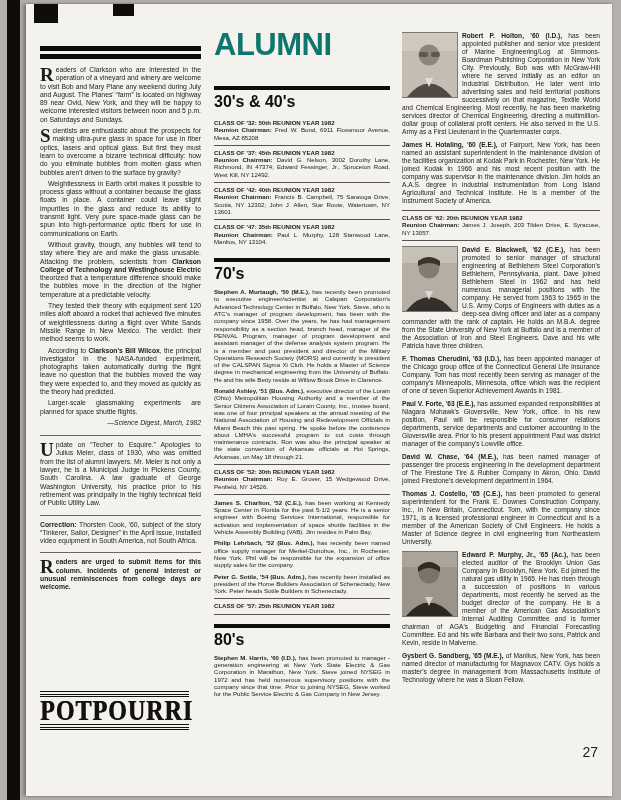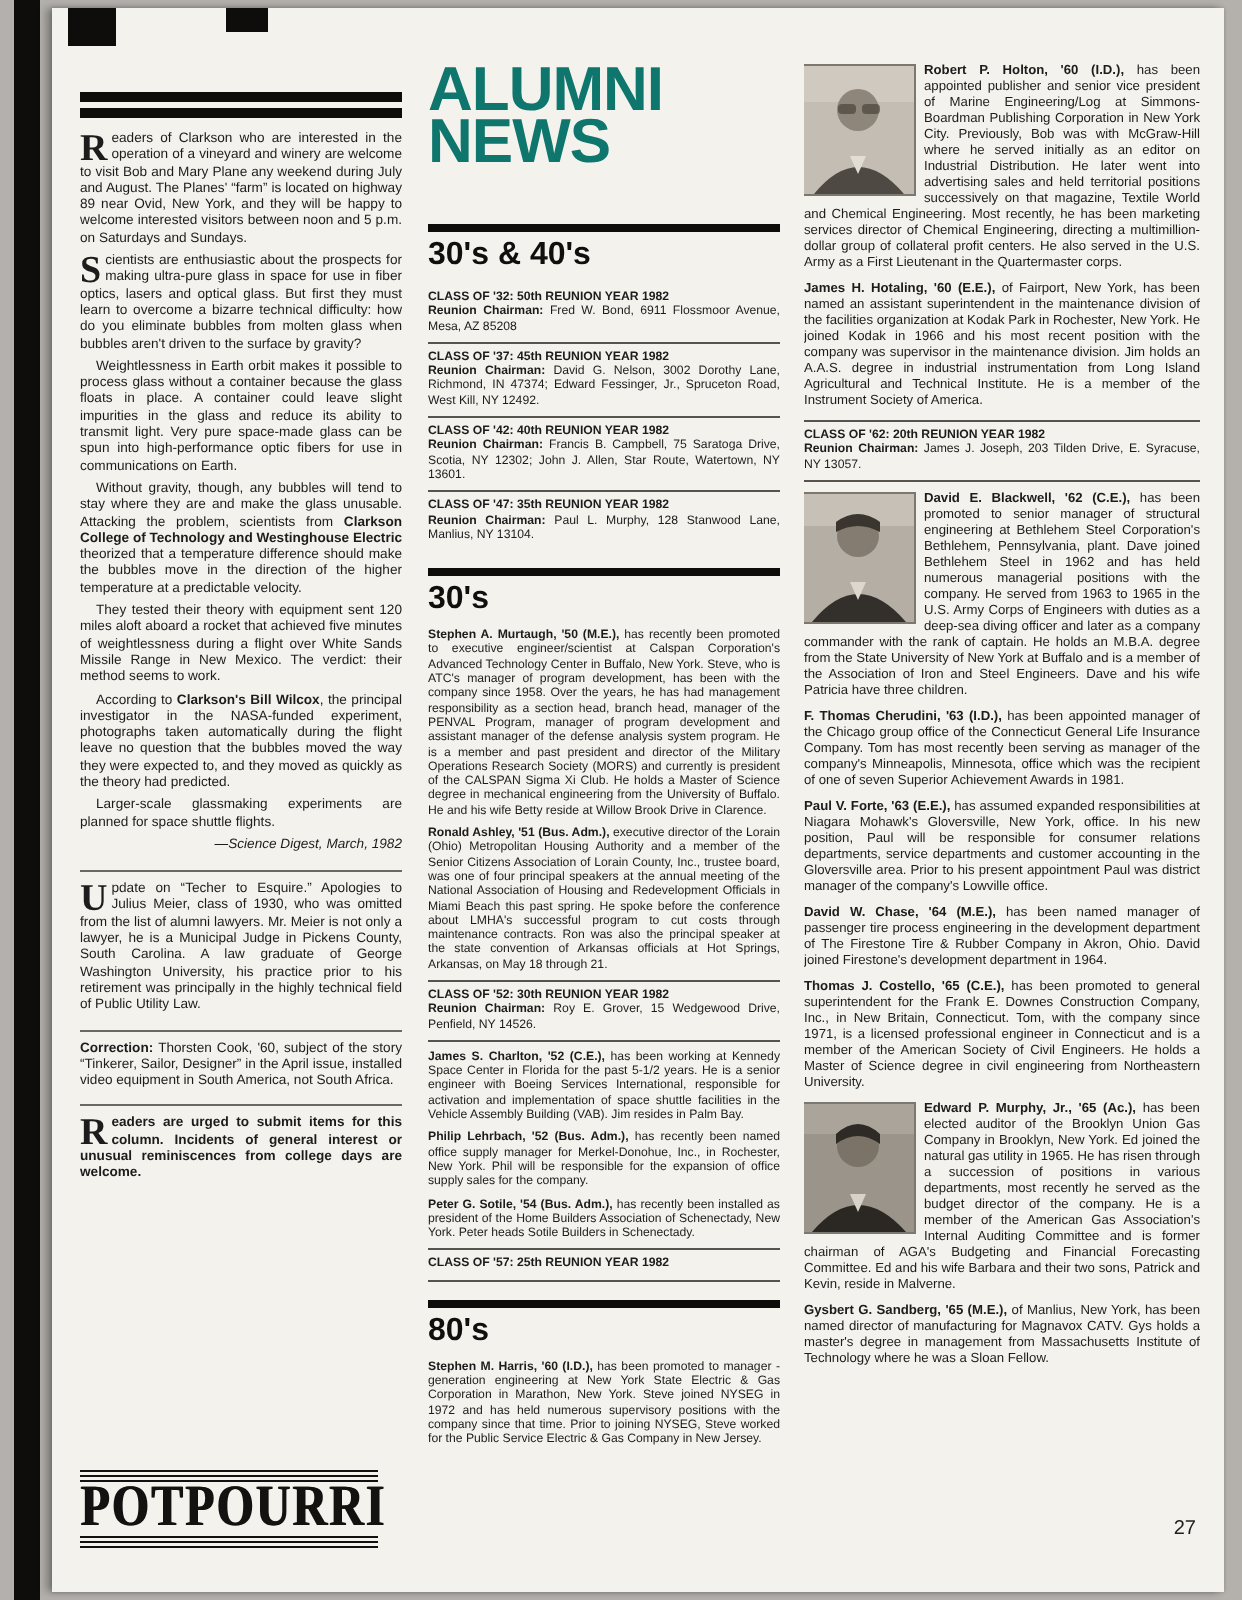--- a/index.html
+++ b/index.html
@@ -32,21 +32,21 @@
   .indent{text-indent:8px;}
   .dropcap{
     float:left;font-family:"Liberation Serif", serif;font-weight:bold;
     font-size:19px;line-height:15px;padding:1px 2px 0 0;
   }
   .attribution{font-size:6.8px;line-height:8.3px;font-style:italic;text-align:right;margin:1px 0 8px;}
   .hairline{border-top:1px solid #6b6864;padding-top:5px;margin-top:7px;}
   .bold-note{font-weight:bold;}
   b.inline{font-weight:bold;}
 
-  .potpourri{position:absolute;top:645px;left:0;right:12px;margin-top:44px;}
+  .potpourri{position:absolute;top:645px;left:0;right:12px;}
   .pot-lines{height:6px;background:repeating-linear-gradient(to bottom,#111 0,#111 1px,transparent 1px,transparent 2.6px);}
   .pot-word{
     font-family:"Liberation Serif", serif;font-weight:bold;font-size:24px;line-height:25px;
     letter-spacing:1px;text-align:center;transform:scaleY(1.22);margin:1px 0;color:#141210;
     text-shadow:0.6px 0 #141210;
   }
 
   .alumni-title{font-size:31px;line-height:26px;font-weight:bold;letter-spacing:-0.5px;color:#0f766e;margin:0 0 28px;}
 
   .sec-head{
@@ -61,21 +61,21 @@
 
   .article{font-size:6.1px;line-height:7.3px;text-align:justify;margin:0 0 4px;}
   .col3 .article{font-size:6.6px;line-height:8px;margin:0 0 5px;}
   .photo-article{overflow:visible;}
   .photo{
     float:left;width:55px;height:64px;margin:1px 5px 1px 0;
     background:#9a948b;outline:1px solid #7c7870;
   }
   .photo svg{display:block;width:100%;height:100%;}
 
-  .page-number{position:absolute;right:14px;bottom:26px;font-size:10px;color:#22201e;}
+  .page-number{position:absolute;right:14px;bottom:36px;font-size:14px;color:#22201e;}
 </style>
 </head>
 <body>
 
 <div class="edge-strip"></div>
 
 <div class="page">
   <div class="mark mark1"></div>
   <div class="mark mark2"></div>
 
@@ -102,42 +102,42 @@
     <p class="body hairline bold-note"><span class="dropcap">R</span><span>eaders are urged to submit items for this column. Incidents of general interest or unusual reminiscences from college days are welcome.</span></p>
 
     <div class="potpourri">
       <div class="pot-lines"></div>
       <div class="pot-word">POTPOURRI</div>
       <div class="pot-lines"></div>
     </div>
   </div>
 
   <div class="col col2">
-    <h1 class="alumni-title"><span>ALUMNI</span><br><span>NEWS</span></h1>
+    <h1 class="alumni-title"><span>ALUMNI</span><br></h1>
 
     <div class="sec-head first">30's &amp; 40's</div>
 
     <div class="reunion">
       <div class="class-line">CLASS OF '32: 50th REUNION YEAR 1982</div>
       <div><b class="inline">Reunion Chairman:</b> <span>Fred W. Bond, 6911 Flossmoor Avenue, Mesa, AZ 85208</span></div>
     </div>
     <div class="reunion">
       <div class="class-line">CLASS OF '37: 45th REUNION YEAR 1982</div>
       <div><b class="inline">Reunion Chairman:</b> <span>David G. Nelson, 3002 Dorothy Lane, Richmond, IN 47374; Edward Fessinger, Jr., Spruceton Road, West Kill, NY 12492.</span></div>
     </div>
     <div class="reunion">
       <div class="class-line">CLASS OF '42: 40th REUNION YEAR 1982</div>
       <div><b class="inline">Reunion Chairman:</b> <span>Francis B. Campbell, 75 Saratoga Drive, Scotia, NY 12302; John J. Allen, Star Route, Watertown, NY 13601.</span></div>
     </div>
     <div class="reunion last">
       <div class="class-line">CLASS OF '47: 35th REUNION YEAR 1982</div>
       <div><b class="inline">Reunion Chairman:</b> <span>Paul L. Murphy, 128 Stanwood Lane, Manlius, NY 13104.</span></div>
     </div>
 
-    <div class="sec-head">30's</div>
+    <div class="sec-head">70's</div>
 
     <p class="article"><b class="inline">Stephen A. Murtaugh, '50 (M.E.),</b> <span>has recently been promoted to executive engineer/scientist at Calspan Corporation's Advanced Technology Center in Buffalo, New York. Steve, who is ATC's manager of program development, has been with the company since 1958. Over the years, he has had management responsibility as a section head, branch head, manager of the PENVAL Program, manager of program development and assistant manager of the defense analysis system program. He is a member and past president and director of the Military Operations Research Society (MORS) and currently is president of the CALSPAN Sigma Xi Club. He holds a Master of Science degree in mechanical engineering from the University of Buffalo. He and his wife Betty reside at Willow Brook Drive in Clarence.</span></p>
     <p class="article"><b class="inline">Ronald Ashley, '51 (Bus. Adm.),</b> <span>executive director of the Lorain (Ohio) Metropolitan Housing Authority and a member of the Senior Citizens Association of Lorain County, Inc., trustee board, was one of four principal speakers at the annual meeting of the National Association of Housing and Redevelopment Officials in Miami Beach this past spring. He spoke before the conference about LMHA's successful program to cut costs through maintenance contracts. Ron was also the principal speaker at the state convention of Arkansas officials at Hot Springs, Arkansas, on May 18 through 21.</span></p>
 
     <div class="reunion" style="border-top:1px solid #57544f;">
       <div class="class-line">CLASS OF '52: 30th REUNION YEAR 1982</div>
       <div><b class="inline">Reunion Chairman:</b> <span>Roy E. Grover, 15 Wedgewood Drive, Penfield, NY 14526.</span></div>
     </div>
 
     <p class="article" style="margin-top:4px;"><b class="inline">James S. Charlton, '52 (C.E.),</b> <span>has been working at Kennedy Space Center in Florida for the past 5-1/2 years. He is a senior engineer with Boeing Services International, responsible for activation and implementation of space shuttle facilities in the Vehicle Assembly Building (VAB). Jim resides in Palm Bay.</span></p>

